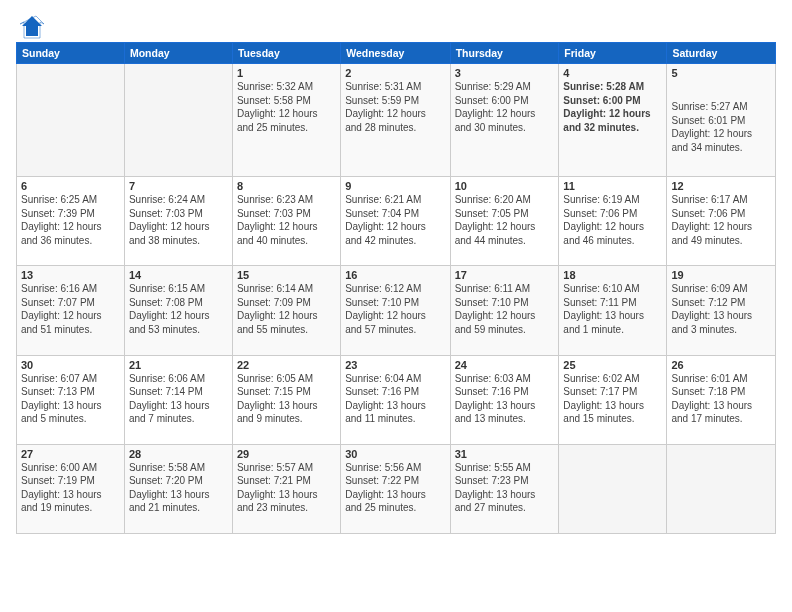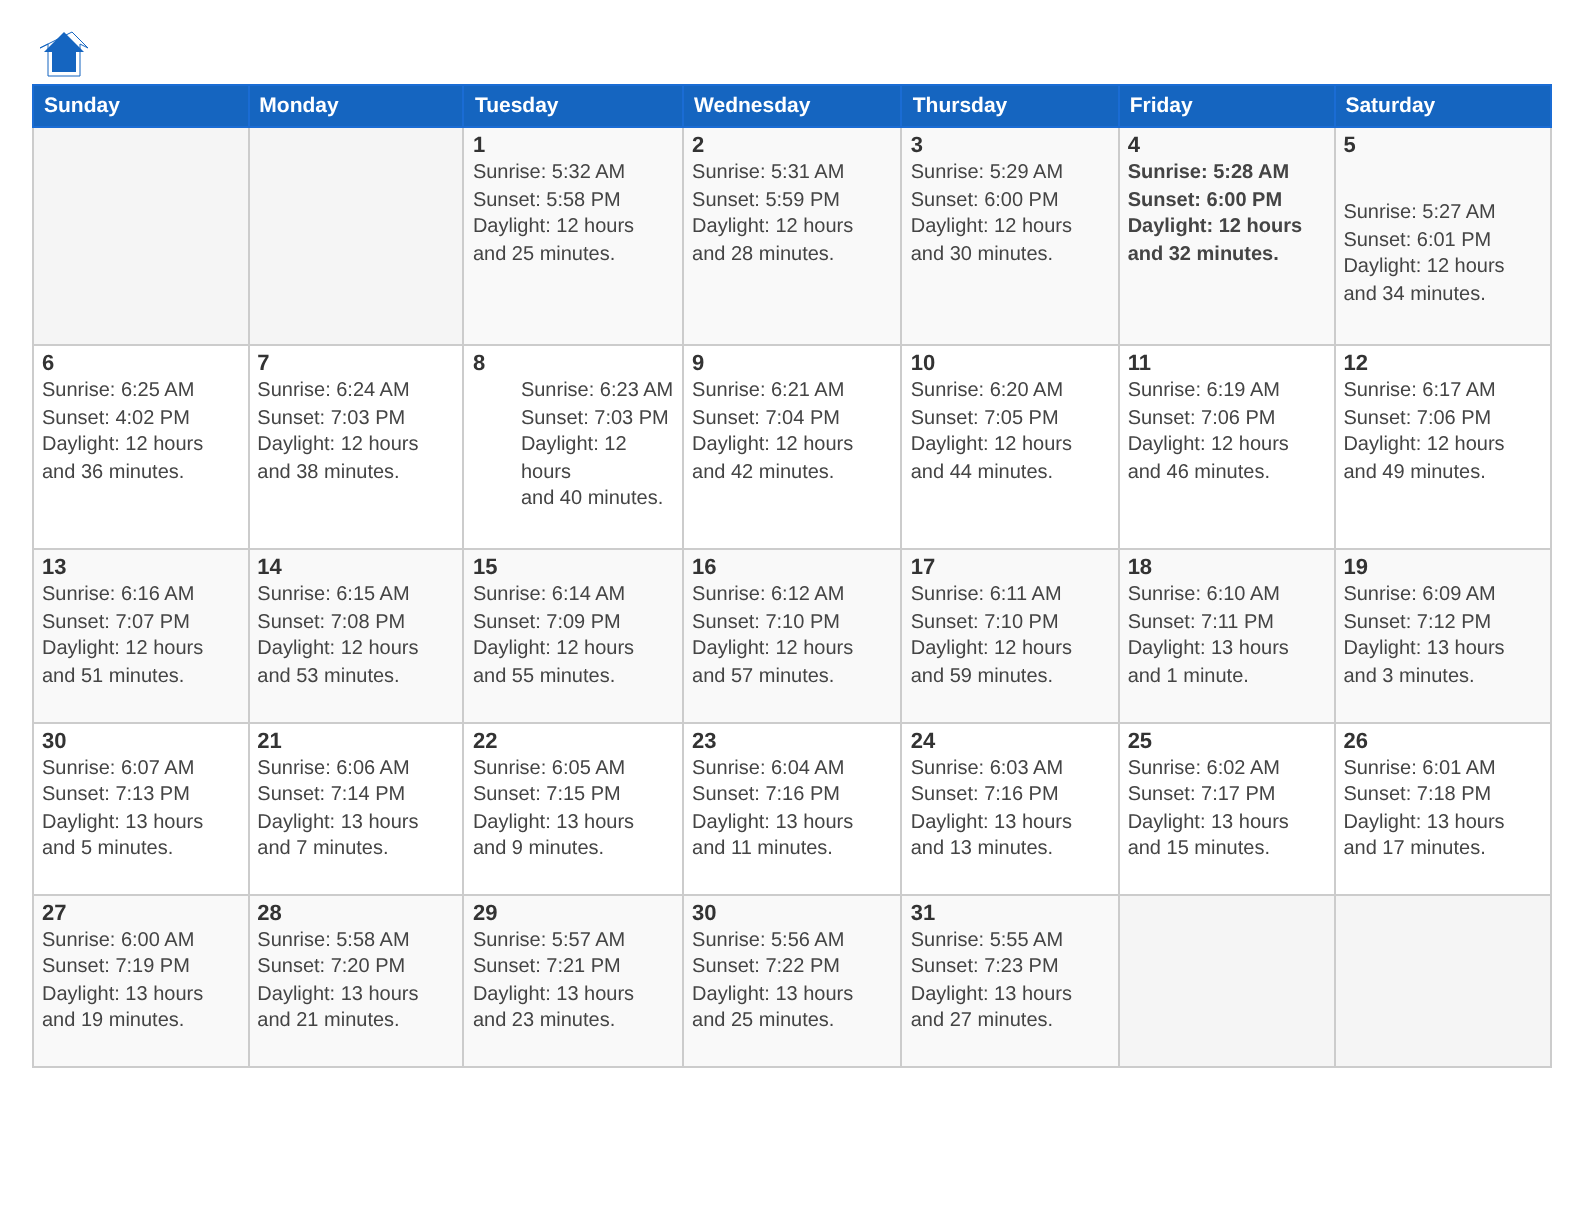--- a/index.html
+++ b/index.html
@@ -175,34 +175,34 @@
             <div class="day-detail" style="white-space: pre-line; margin-top: 21px;">Sunrise: 5:27 AM
 Sunset: 6:01 PM
 Daylight: 12 hours
 and 34 minutes.</div>
           </td>
         </tr>
         <tr>
           <td>
             <span class="day-number">6</span>
             <div class="day-detail" style="white-space: pre-line;">Sunrise: 6:25 AM
-Sunset: 4:02 PM
+Sunset: 7:39 PM
 Daylight: 12 hours
 and 36 minutes.</div>
           </td>
           <td>
             <span class="day-number">7</span>
             <div class="day-detail" style="white-space: pre-line;">Sunrise: 6:24 AM
 Sunset: 7:03 PM
 Daylight: 12 hours
 and 38 minutes.</div>
           </td>
           <td>
             <span class="day-number">8</span>
-            <div class="day-detail" style="white-space: pre-line; margin-left: 24px;">Sunrise: 6:23 AM
+            <div class="day-detail" style="white-space: pre-line;">Sunrise: 6:23 AM
 Sunset: 7:03 PM
 Daylight: 12 hours
 and 40 minutes.</div>
           </td>
           <td>
             <span class="day-number">9</span>
             <div class="day-detail" style="white-space: pre-line;">Sunrise: 6:21 AM
 Sunset: 7:04 PM
 Daylight: 12 hours
 and 42 minutes.</div>

